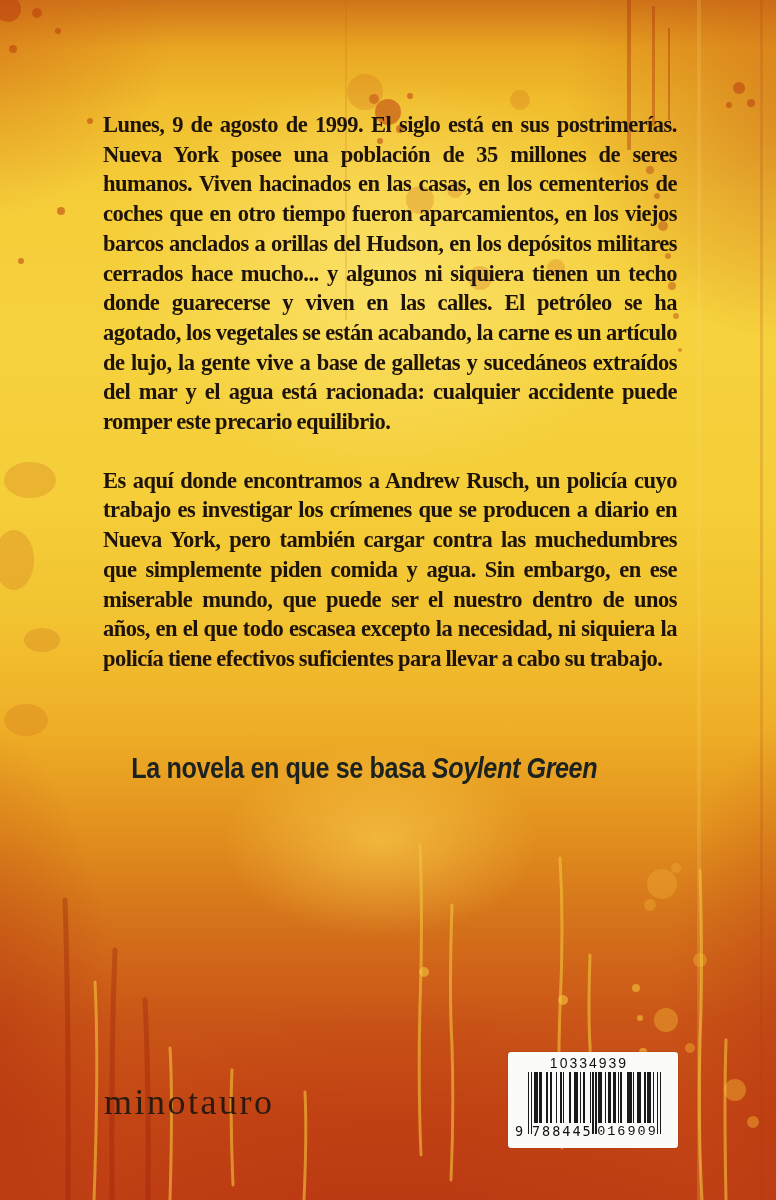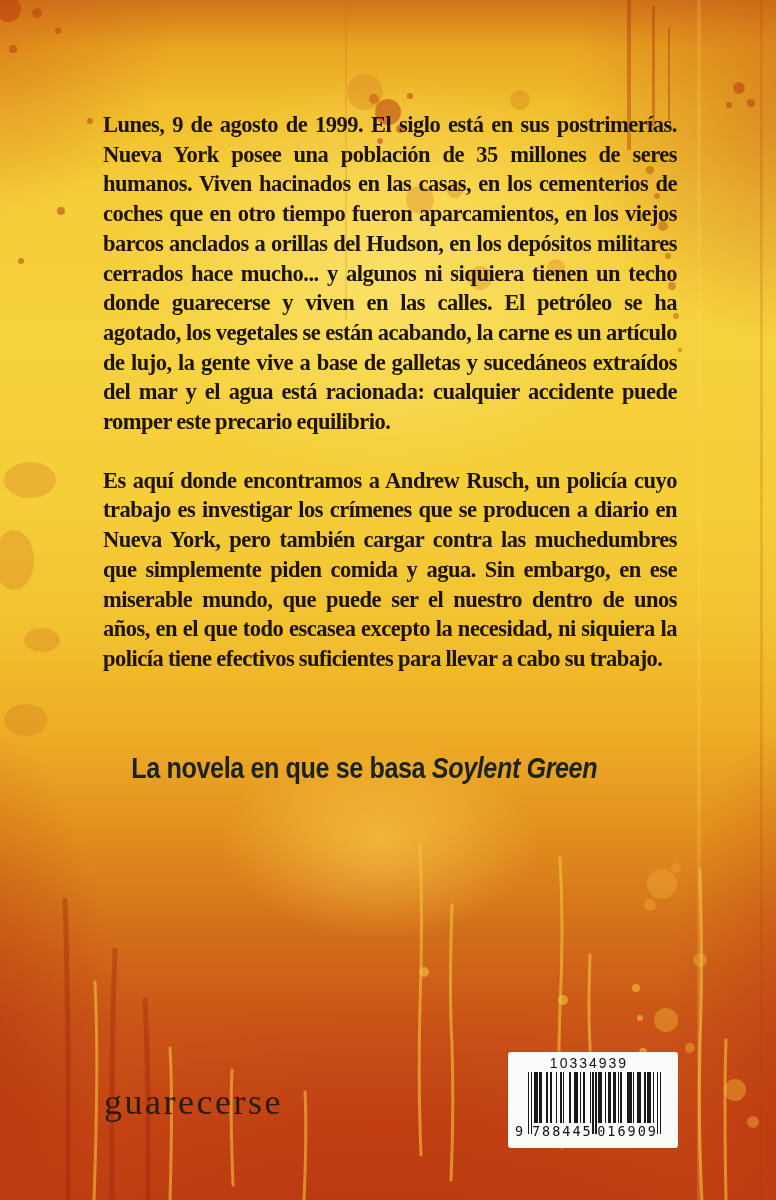--- a/index.html
+++ b/index.html
@@ -71,21 +71,21 @@
   }
   .bc-bars{position:relative;height:62px;margin-left:12px;margin-right:1px;}
   .bc-bars svg{position:absolute;inset:0;width:100%;height:100%;fill:#191919;shape-rendering:crispEdges;}
   .bc-num{
     position:absolute;bottom:-4px;
     font-family:"DejaVu Sans Mono","Liberation Mono",monospace;
     font-size:13.5px;color:#111;line-height:1;
   }
   .bc-first{left:-13px;}
   .bc-left{left:3%;width:45%;text-align:center;letter-spacing:2px;margin-top:14px;}
-  .bc-right{left:52%;width:45%;text-align:right;letter-spacing:2px;}
+  .bc-right{left:52%;width:45%;text-align:right;letter-spacing:2px;font-family:Liberation Mono, monospace;}
 </style>
 </head>
 <body>
 
 <div class="cover">
   <div class="glow"></div>
 
   <svg class="texture" width="776" height="1200" viewBox="0 0 776 1200">
 
     <rect x="697" y="0" width="4" height="1200" fill="rgba(255,215,110,.20)"></rect>
@@ -178,21 +178,21 @@
     <p>Lunes, 9 de agosto de 1999. El siglo está en sus postrimerías. Nueva York posee una población de 35 millones de seres humanos. Viven hacinados en las casas, en los cementerios de coches que en otro tiempo fueron aparcamientos, en los viejos barcos anclados a orillas del Hudson, en los depósitos militares cerrados hace mucho... y algunos ni siquiera tienen un techo donde guarecerse y viven en las calles. El petróleo se ha agotado, los vegetales se están acabando, la carne es un artículo de lujo, la gente vive a base de galletas y sucedáneos extraídos del mar y el agua está racionada: cualquier accidente puede romper este precario equilibrio.</p>
     <p>Es aquí donde encontramos a Andrew Rusch, un policía cuyo trabajo es investigar los crímenes que se producen a diario en Nueva York, pero también cargar contra las muchedumbres que simplemente piden comida y agua. Sin embargo, en ese miserable mundo, que puede ser el nuestro dentro de unos años, en el que todo escasea excepto la necesidad, ni siquiera la policía tiene efectivos suficientes para llevar a cabo su trabajo.</p>
   </main>
 
   <div class="tagline">
     <span class="squeeze">
       <span>La novela en que se basa </span><em>Soylent Green</em>
     </span>
   </div>
 
-  <div class="logo">guarecerse</div>
+  <div class="logo">minotauro</div>
 
   <div class="barcode">
     <div class="bc-top">10334939</div>
     <div class="bc-bars">
       <svg id="bars" viewBox="0 0 95 62" preserveAspectRatio="none">
           <rect x="0" y="0" width="1" height="62"></rect>
           <rect x="2" y="0" width="1" height="62"></rect>
           <rect x="4" y="0" width="1" height="51"></rect>
           <rect x="5" y="0" width="1" height="51"></rect>
           <rect x="6" y="0" width="1" height="51"></rect>

